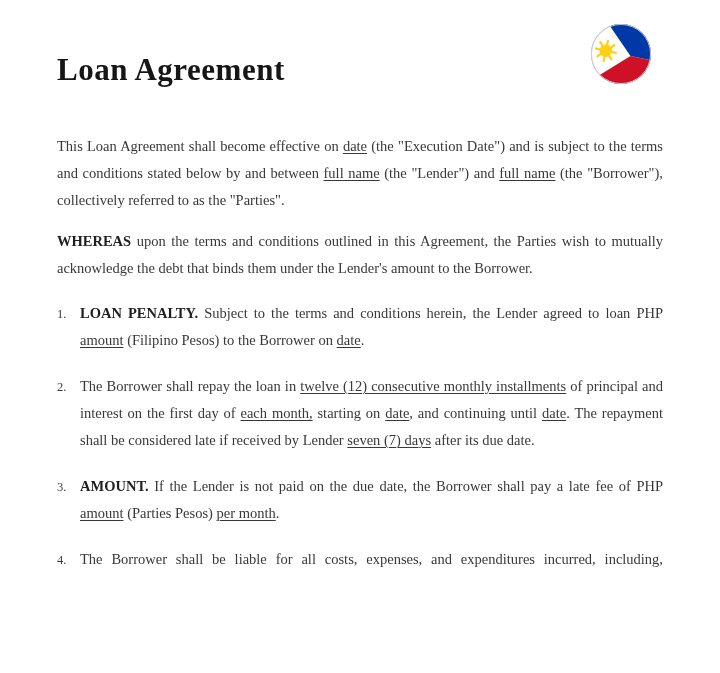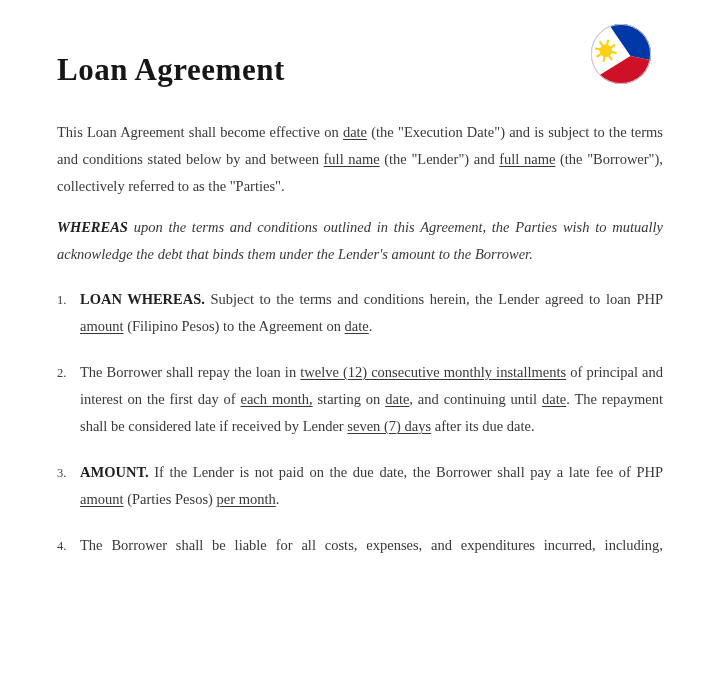--- a/index.html
+++ b/index.html
@@ -19,22 +19,22 @@
     margin: 0;
     padding-top: 52px;
     font-size: 31px;
     line-height: 36px;
     font-weight: 700;
     letter-spacing: 0.5px;
     text-align: left;
     color: #161616;
   }
   p { margin: 0; }
-  .intro   { margin-top: 31px; }
-  .whereas { margin-top: 14px; font-style: italic; }
+  .intro   { margin-top: 45px; }
+  .whereas { margin-top: 14px; }
   .clauses { margin-top: 18px; }
   .clause  { display: grid; grid-template-columns: 23px 1fr; }
   .clause + .clause { margin-top: 19px; }
   .num {
     font-size: 12.5px;
     line-height: 27px;
     padding-top: 1px;
     color: #3c3c3c;
   }
   .clause-body .para + .para { margin-top: 4px; font-style: italic; }
@@ -82,21 +82,21 @@
     <h1 class="doc-title">Loan Agreement</h1>
 
     <p class="para intro"><span>This Loan Agreement shall become effective on </span><span class="u">date</span><span> (the "Execution Date") and is subject to the terms and conditions stated below by and between </span><span class="u">full name</span><span> (the "Lender") and </span><span class="u">full name</span><span> (the "Borrower"), collectively referred to as the "Parties".</span></p>
 
     <p class="para whereas"><span class="b">WHEREAS</span><span> upon the terms and conditions outlined in this Agreement, the Parties wish to mutually acknowledge the debt that binds them under the Lender's amount to the Borrower.</span></p>
 
     <div class="clauses" id="clauses">
         <div class="clause">
           <span class="num">1.</span>
           <div class="clause-body">
-            <p class="para"><span class="b">LOAN WHEREAS.</span><span> Subject to the terms and conditions herein, the Lender agreed to loan PHP </span><span class="u">amount</span><span> (Filipino Pesos) to the Agreement on </span><span class="u">date</span><span>.</span></p>
+            <p class="para"><span class="b">LOAN PENALTY.</span><span> Subject to the terms and conditions herein, the Lender agreed to loan PHP </span><span class="u">amount</span><span> (Filipino Pesos) to the Borrower on </span><span class="u">date</span><span>.</span></p>
           </div>
         </div>
         <div class="clause">
           <span class="num">2.</span>
           <div class="clause-body">
             <p class="para"><span>The Borrower shall repay the loan in </span><span class="u">twelve (12) consecutive monthly installments</span><span> of principal and interest on the first day of </span><span class="u">each month,</span><span> starting on </span><span class="u">date</span><span>, and continuing until </span><span class="u">date</span><span>. The repayment shall be considered late if received by Lender </span><span class="u">seven (7) days</span><span> after its due date.</span></p>
           </div>
         </div>
         <div class="clause">
           <span class="num">3.</span>

